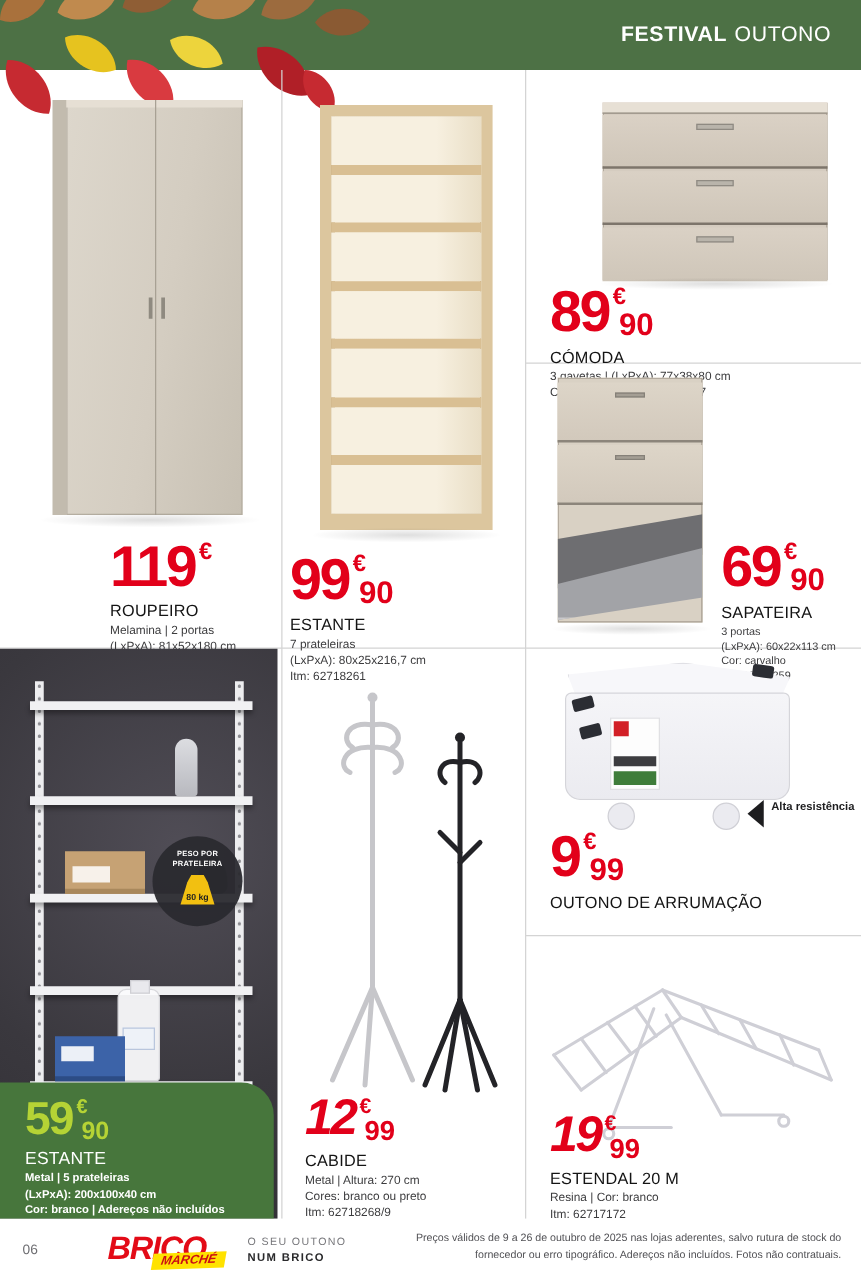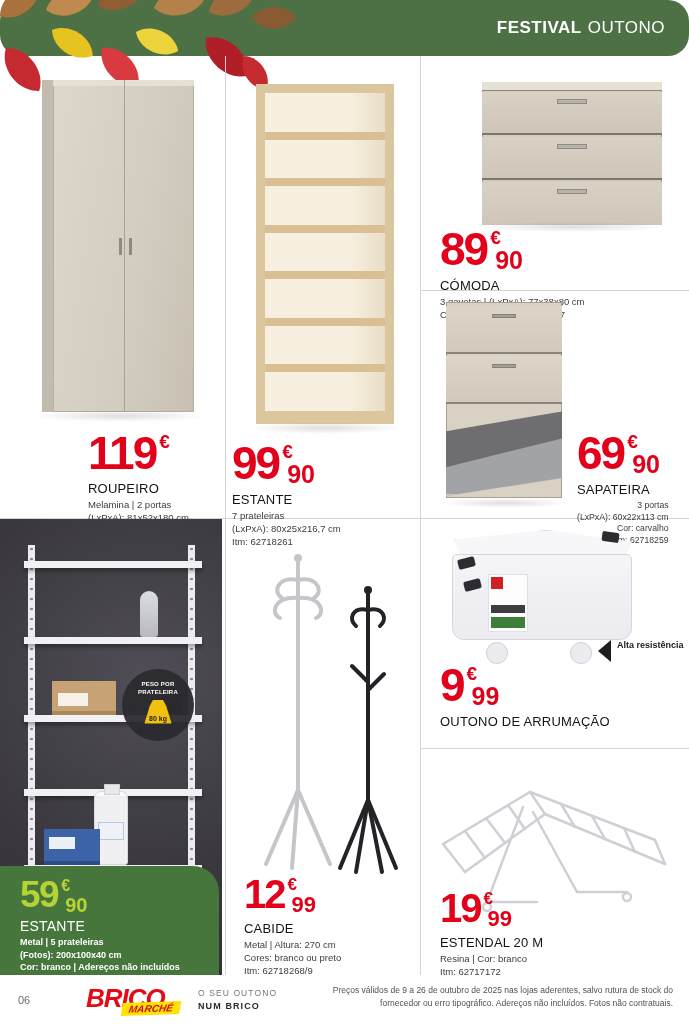--- a/index.html
+++ b/index.html
@@ -1,46 +1,46 @@
 <!DOCTYPE html>
 <html><head>
 <meta charset="utf-8">
 <style>
   * { box-sizing: border-box; margin: 0; padding: 0; }
   body { background:#fff; font-family:"Liberation Sans", sans-serif; }
   .page { position:relative; width:689px; height:1024px; background:#fff; overflow:hidden; }
 
   
-  .header { position:absolute; left:0; top:0; width:689px; height:56px; background:#4d7145;border-radius:21px; }
+  .header { position:absolute; left:0; top:0; width:689px; height:56px; background:#4d7145; }
   .header-title { position:absolute; right:24px; top:18px; font-size:17px; color:#fff; letter-spacing:.5px; }
   .header-title .b { font-weight:bold; }
   .header-title .l { font-weight:normal; margin-left:6px; }
   .leaves { position:absolute; left:-6px; top:-4px; overflow:visible; }
 
   
   .vline { position:absolute; width:1px; background:#d4d4d4; top:56px; height:919px; }
   .hline { position:absolute; height:1px; background:#d4d4d4; }
 
   
   .pinfo { position:absolute; }
   .price { display:inline-flex; color:#e2001a; font-weight:bold; line-height:1; }
   .price .col { display:flex; flex-direction:column; margin-left:3px; padding-top:2px; }
   .price-lg .int { font-size:46px; letter-spacing:-2px; }
   .price-lg .cur { font-size:19px; }
   .price-lg .frac { font-size:25px; margin-left:5px; margin-top:1px; }
-  .price-md .int { font-size:40px; letter-spacing:-2px; }
+  .price-md .int { font-size:40px; letter-spacing:-2px;font-style:italic; }
   .price-md .cur { font-size:17px; }
   .price-md .frac { font-size:22px; margin-left:4px; margin-top:1px; }
   .price-sm .int { font-size:37px; letter-spacing:-1.5px; }
   .price-sm .cur { font-size:16px; }
   .price-sm .frac { font-size:20px; margin-left:4px; margin-top:1px; }
   .price-promo { color:#b5d335; }
   .pname { font-size:13px; font-weight:normal; color:#141414; margin:5px 0 3px; letter-spacing:.2px; }
   .pdetails div { font-size:9.5px; color:#3c3c3e; line-height:1.35; }
-  .pdetails-sm div { font-size:8.7px;text-align:right; }
+  .pdetails-sm div { font-size:8.7px; }
 
   
   .photo { position:absolute; }
   .shadow { position:absolute; background:radial-gradient(ellipse at center, rgba(0,0,0,.13), transparent 70%); }
 
   
   .wardrobe { position:absolute; left:22px; top:8px; width:152px; height:332px;
     background:linear-gradient(100deg,#ddd7cc 0%,#d4cdc1 55%,#c7c0b3 100%);
     border-left:11px solid #c2bbae; box-shadow:0 0 0 1px #b5aea1 inset; }
   .wardrobe .split { position:absolute; left:50%; top:0; width:1px; height:100%; background:#a8a194; }
@@ -303,21 +303,21 @@
     <div class="price price-sm price-promo">
       <span class="int">59</span>
       <span class="col">
           <span class="cur">€</span>
           <span class="frac">90</span>
         </span>
     </div>
     <div class="pname">ESTANTE</div>
     <div class="pdetails">
       <div>Metal | 5 prateleiras</div>
-      <div>(Fotos): 200x100x40 cm</div>
+      <div>(LxPxA): 200x100x40 cm</div>
       <div>Cor: branco | Adereços não incluídos</div>
       <div>Itm: 62722628</div>
     </div>
   </div>
 
   <div class="photo" style="left:240px; top:532px; width:175px; height:345px">
     <svg width="175" height="345" viewBox="0 0 175 345">
       <g stroke="#c6c6ca" stroke-width="4" fill="none" stroke-linecap="round">
         <circle cx="58" cy="26" r="4" fill="#c6c6ca" stroke="none"></circle>
         <path d="M58 30 V 258"></path>

